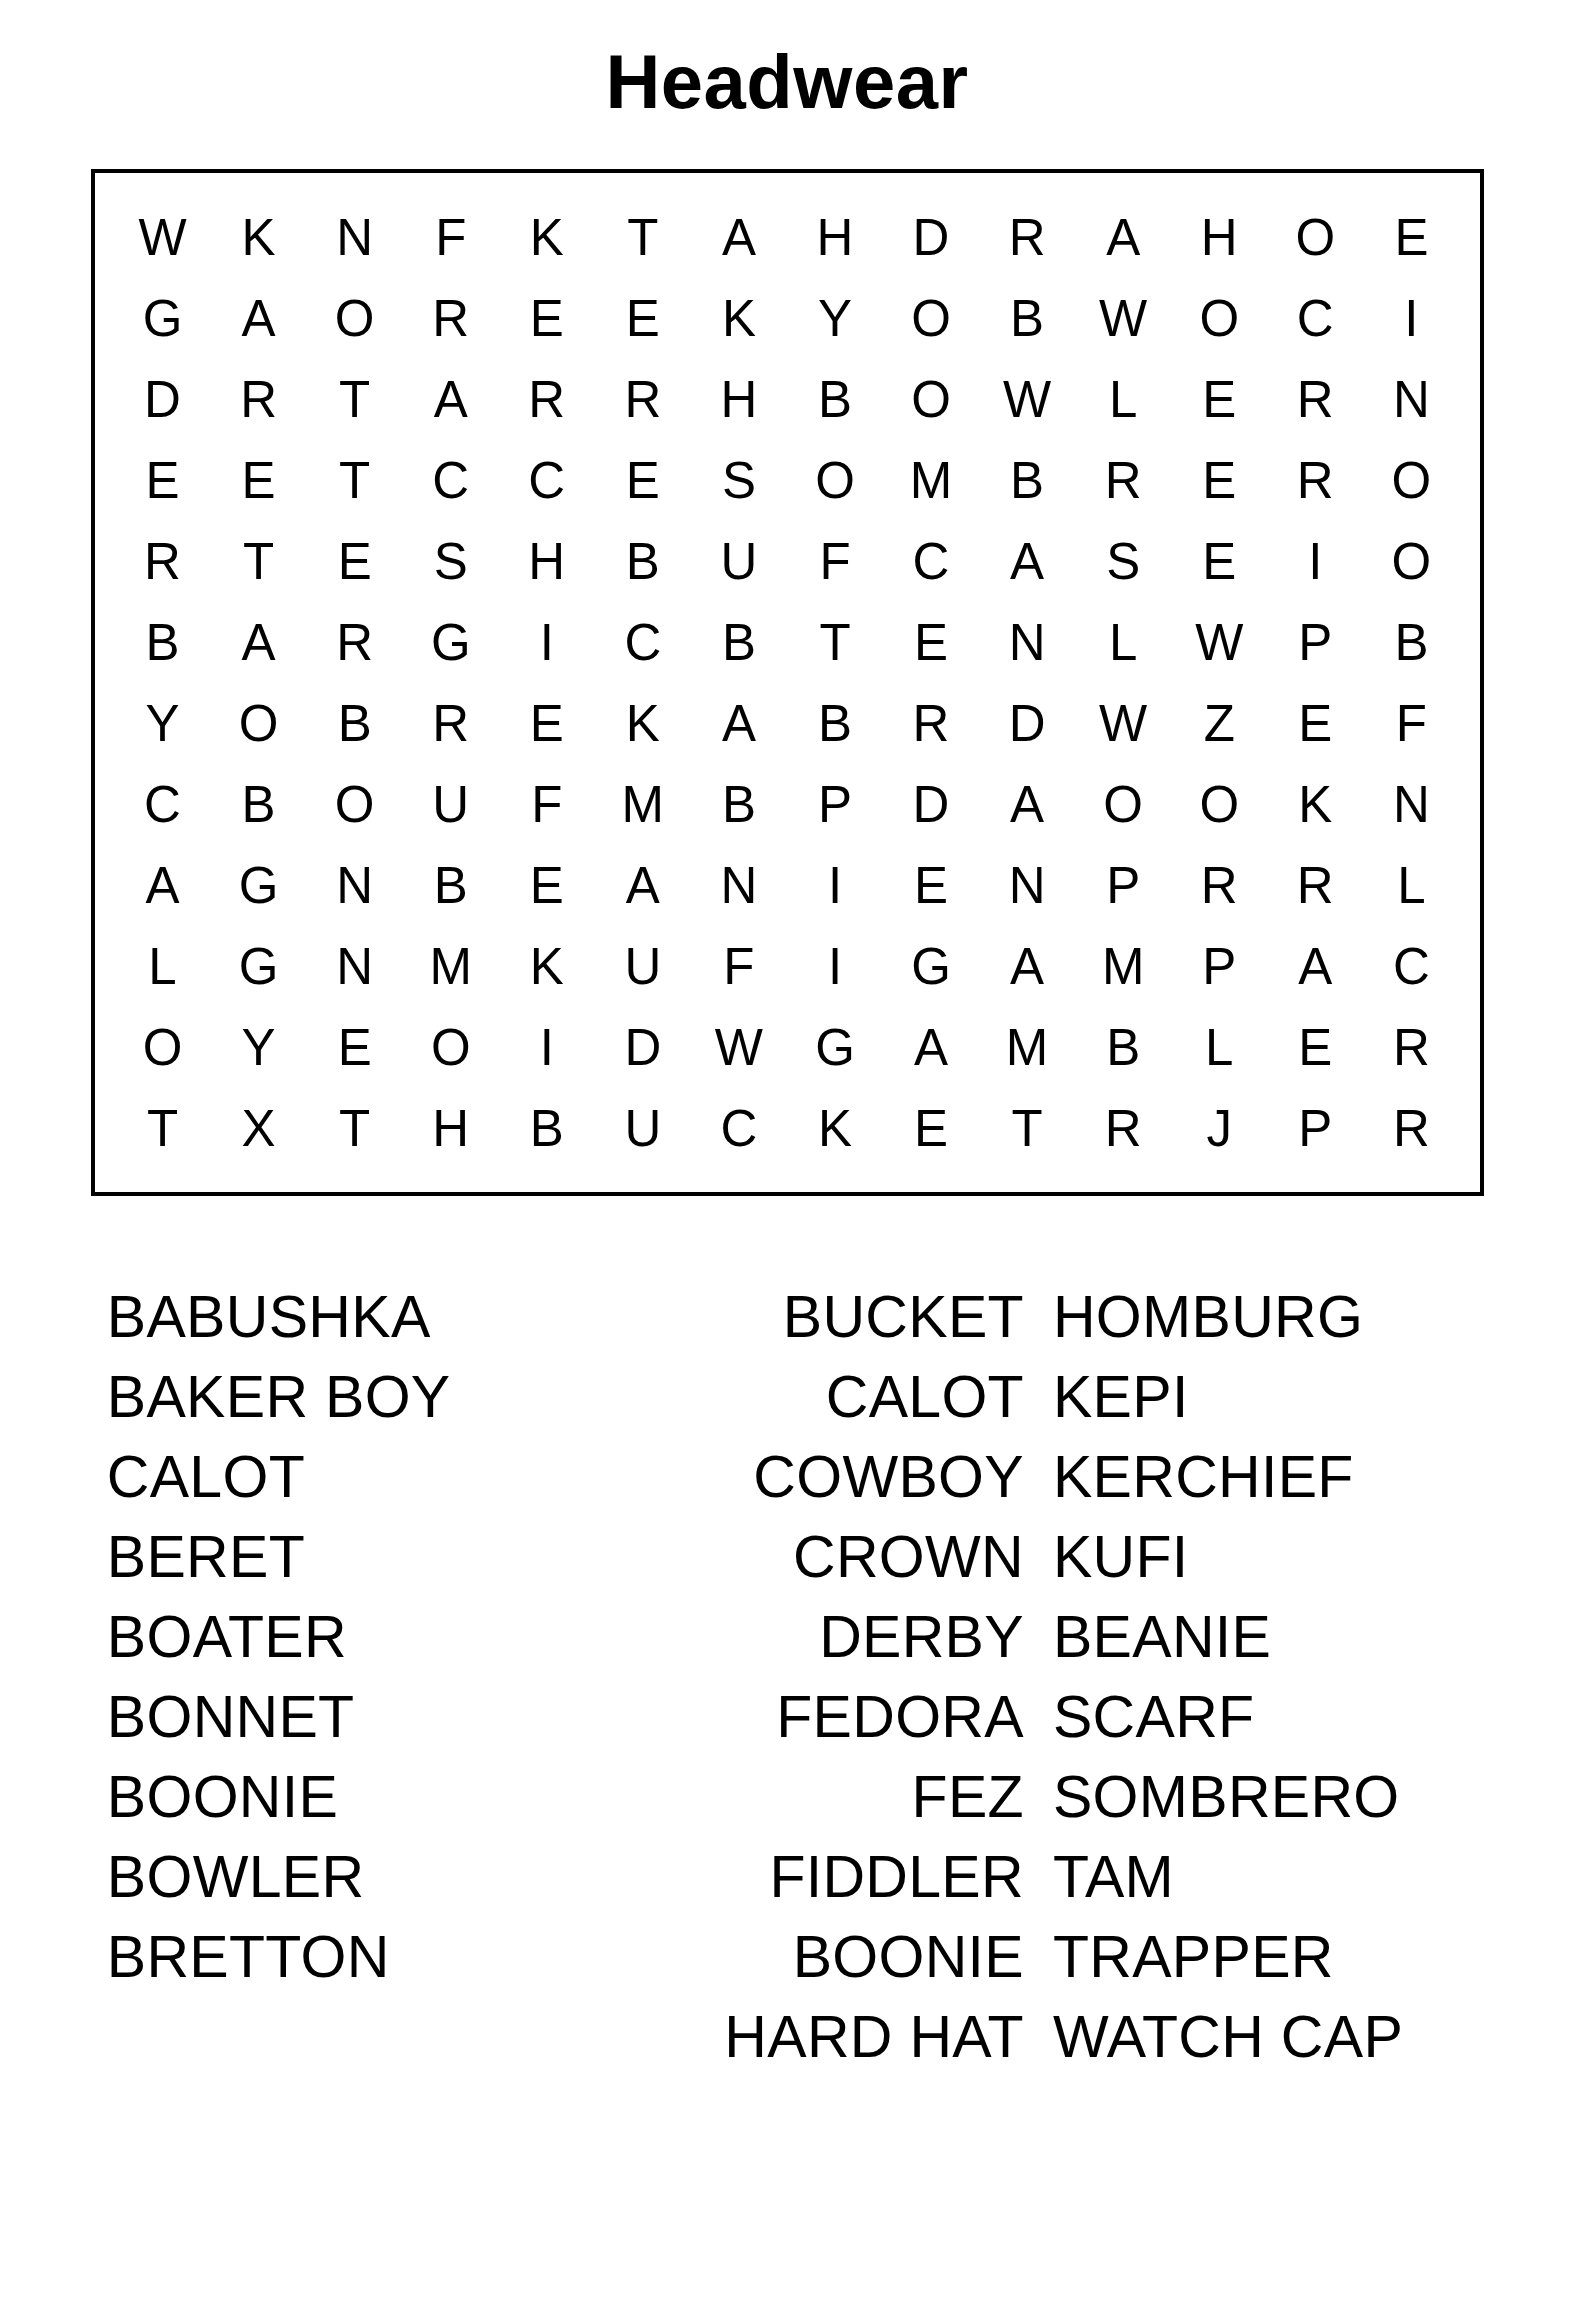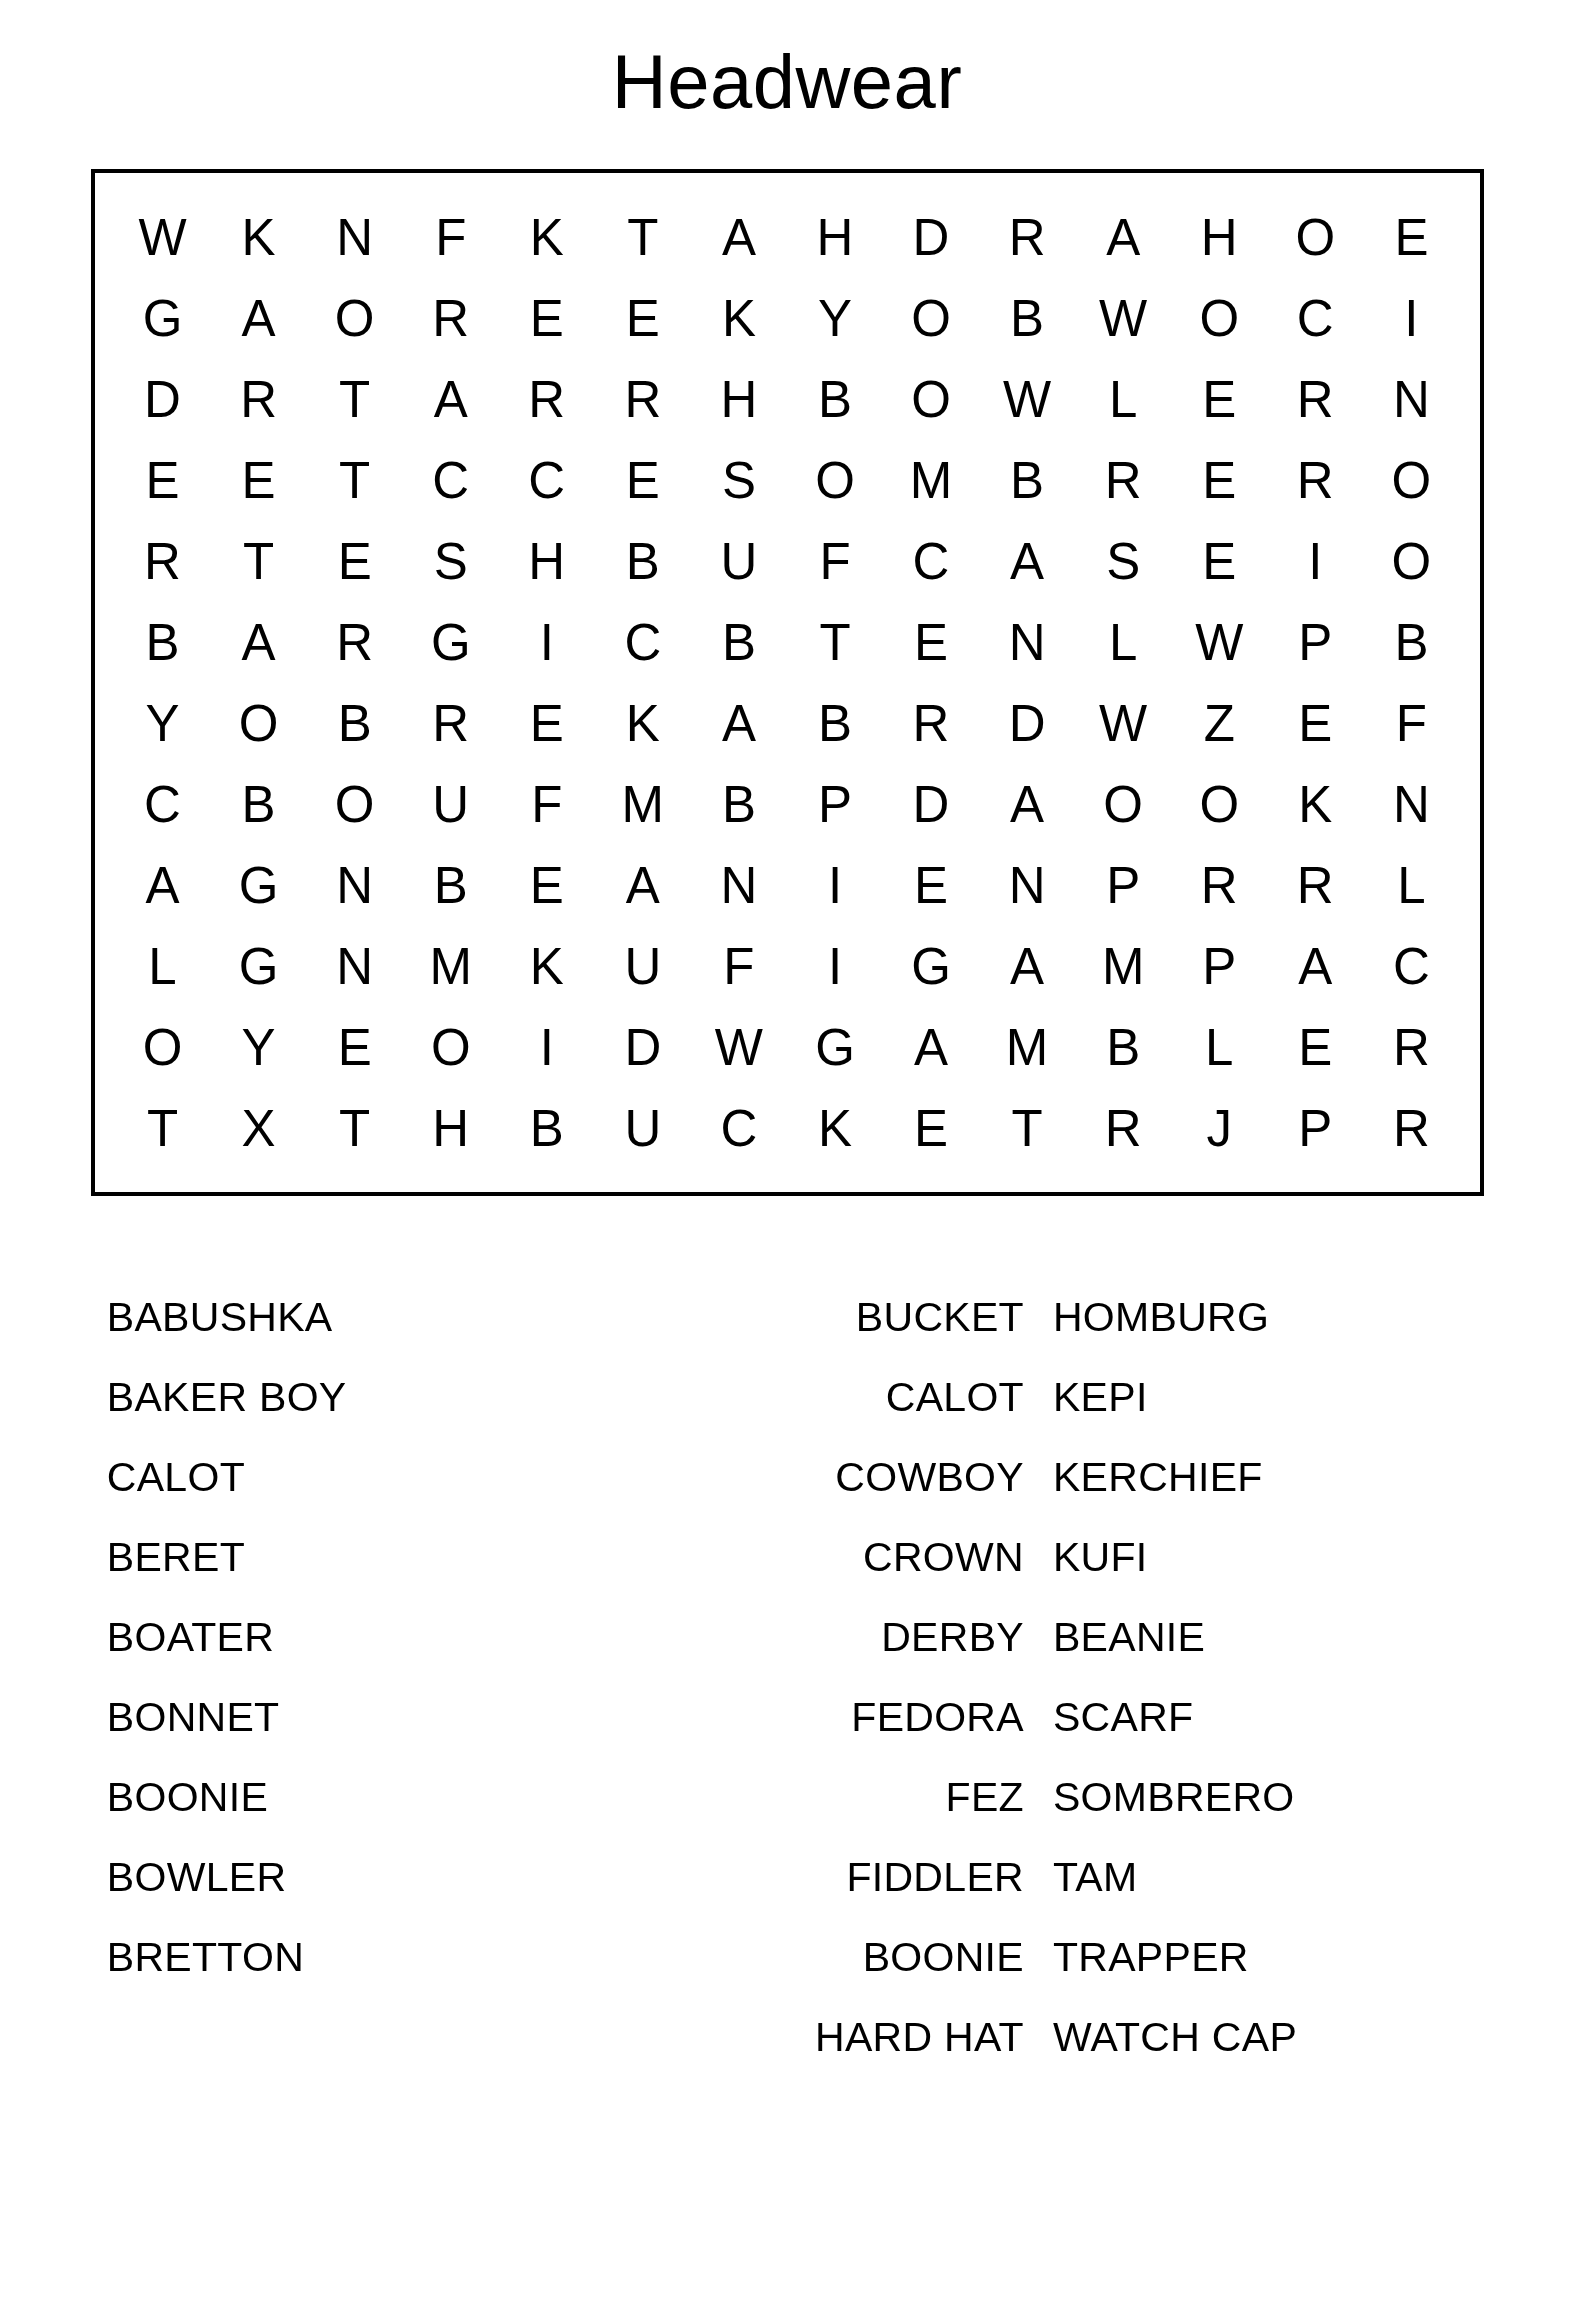--- a/index.html
+++ b/index.html
@@ -18,21 +18,21 @@
   .page {
     width: 1574px;
     height: 2316px;
     box-sizing: border-box;
     padding: 0;
     position: relative;
   }
   .title {
     text-align: center;
     font-size: 76px;
-    font-weight: 400;
+    font-weight: 700;
     letter-spacing: 0.5px;
     margin: 36px 0 0 0;
     line-height: 1.2;
   }
   .grid-wrap {
     margin: 42px auto 0 auto;
     width: 1393px;
     box-sizing: border-box;
   }
   .grid-box {
@@ -66,21 +66,21 @@
     box-sizing: border-box;
     padding-left: 16.3px;
   }
   .word-col {
     width: 482px;
     box-sizing: border-box;
   }
   .word-col:nth-child(2) { padding-left: 18px; text-align: right; }
   .word-col:nth-child(3) { padding-left: 29px; }
   .word {
-    font-size: 41px;
+    font-size: 59px;
     line-height: 80px;
     font-weight: 400;
     white-space: nowrap;
     letter-spacing: 0.3px;
   }
 </style>
 </head>
 <body>
 
 <div class="page">

